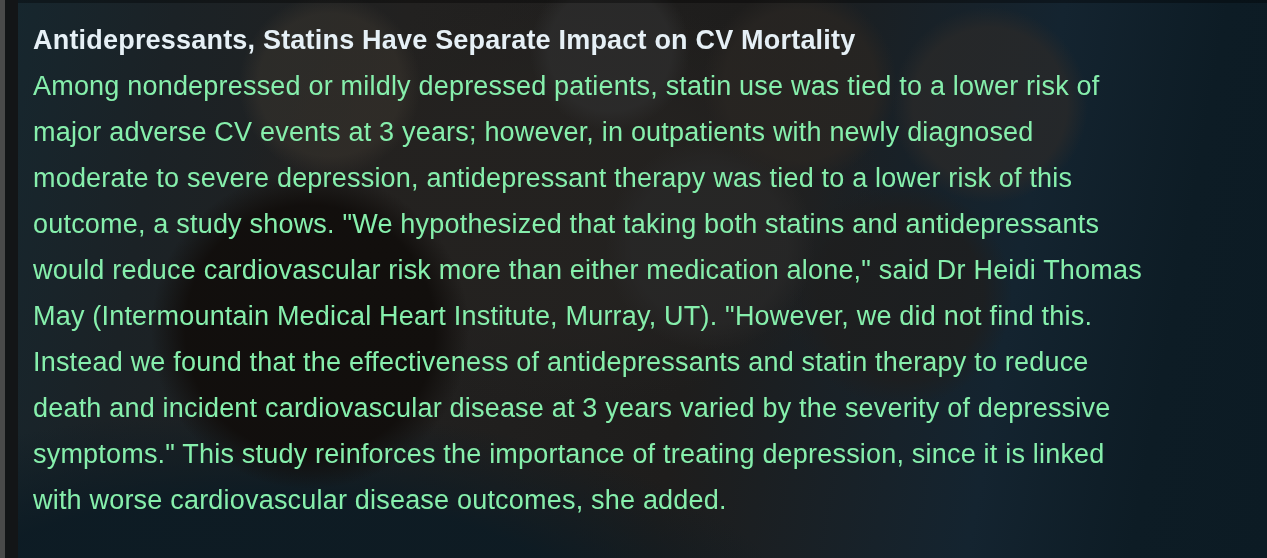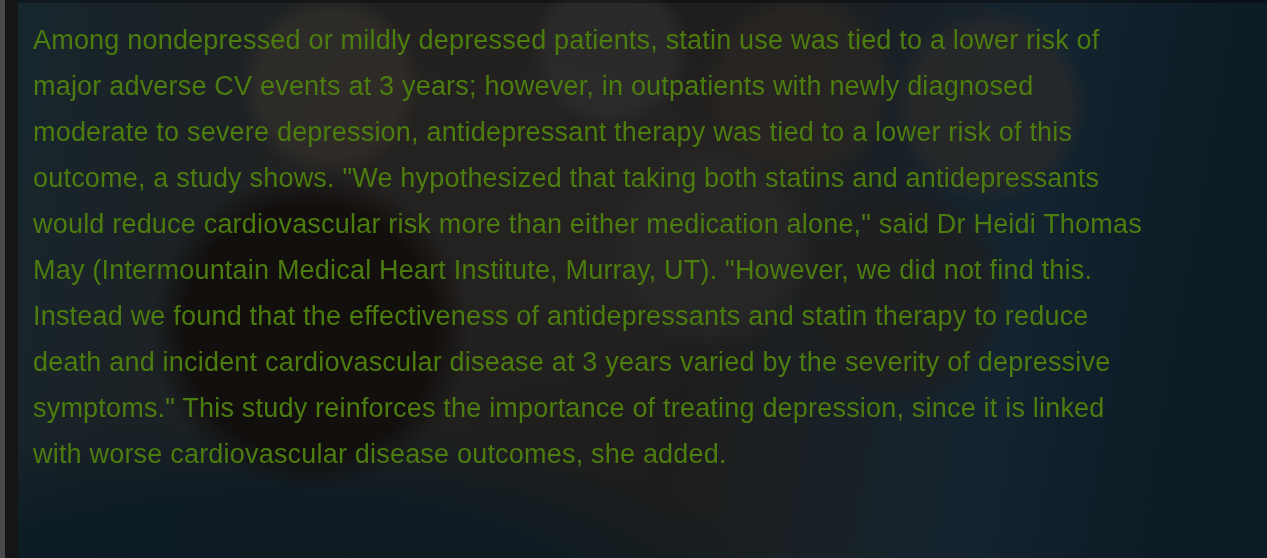--- a/index.html
+++ b/index.html
@@ -72,36 +72,37 @@
     padding: 17px 0 0 15px;
   }
   .headline {
     color: #e6f0f6;
     font-size: 27px;
     font-weight: bold;
     line-height: 46px;
     letter-spacing: 0.2px;
   }
   .body-text {
-    color: #4d7c0f;
+    color: #86efac;
     font-size: 27px;
     font-weight: normal;
     line-height: 46px;
     white-space: pre-line; 
     letter-spacing: 0.2px;
   }
 </style>
 </head>
 <body>
 
 <div class="stage">
   <div class="edge-bar"></div>
   <div class="edge-bar-dark"></div>
   <div class="backdrop"></div>
   <div class="content">
+    <div class="headline">Antidepressants, Statins Have Separate Impact on CV Mortality</div>
     <div class="body-text">Among nondepressed or mildly depressed patients, statin use was tied to a lower risk of
 major adverse CV events at 3 years; however, in outpatients with newly diagnosed
 moderate to severe depression, antidepressant therapy was tied to a lower risk of this
 outcome, a study shows. "We hypothesized that taking both statins and antidepressants
 would reduce cardiovascular risk more than either medication alone," said Dr Heidi Thomas
 May (Intermountain Medical Heart Institute, Murray, UT). "However, we did not find this.
 Instead we found that the effectiveness of antidepressants and statin therapy to reduce
 death and incident cardiovascular disease at 3 years varied by the severity of depressive
 symptoms." This study reinforces the importance of treating depression, since it is linked
 with worse cardiovascular disease outcomes, she added.</div>

